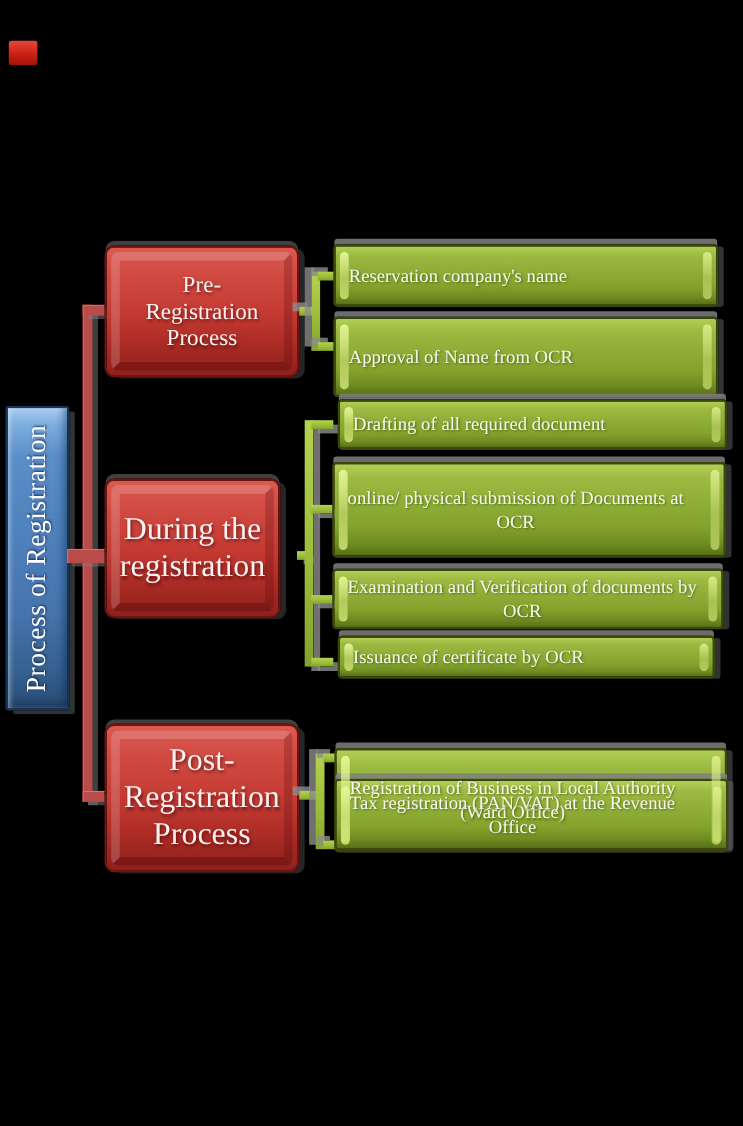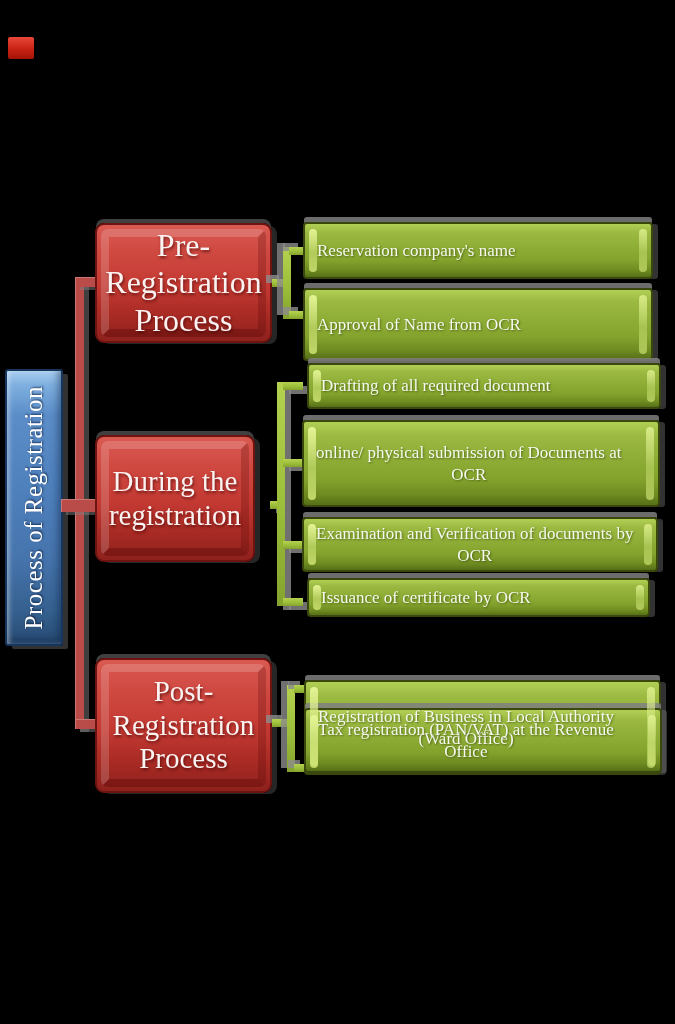--- a/index.html
+++ b/index.html
@@ -22,21 +22,21 @@
         display:flex;align-items:center;justify-content:center;}
   .bluebar .lbl{writing-mode:vertical-rl;transform:rotate(180deg);color:#fff;font-size:25px;
         letter-spacing:.5px;white-space:nowrap;text-shadow:1px 1px 2px rgba(0,20,50,.7);}
 
   
   .rc{position:absolute;background:#b94b48;
       box-shadow:5px 3px 0 rgba(125,125,125,.5), inset 1px 1px 0 rgba(255,255,255,.25);}
 
   
   .rbox{position:absolute;box-sizing:border-box;display:flex;align-items:center;justify-content:center;
-        text-align:center;color:#fbf3f1;font-size:32px;line-height:1.16;padding:4px 8px;
+        text-align:center;color:#fbf3f1;font-size:21px;line-height:1.16;padding:4px 8px;
         background:linear-gradient(180deg,#da5a52 0%,#d04a42 22%,#c43a33 52%,#a92a24 78%,#8e211d 100%);
         border:2px solid #6d1310;border-radius:9px;
         box-shadow:0 -5px 0 -1px rgba(127,127,127,.5),6px 2px 0 -1px rgba(110,110,110,.35);
         text-shadow:1px 2px 3px rgba(60,0,0,.65);}
   .rbox::before{content:"";position:absolute;inset:4px;border:8px solid rgba(255,255,255,.17);
         border-bottom-color:rgba(70,0,0,.30);border-right-color:rgba(70,0,0,.22);
         border-radius:7px;pointer-events:none;z-index:1;}
 
   
   .bseg{position:absolute;background:linear-gradient(180deg,#b5d24f 0%,#9cbe3b 55%,#85a32d 100%);}

